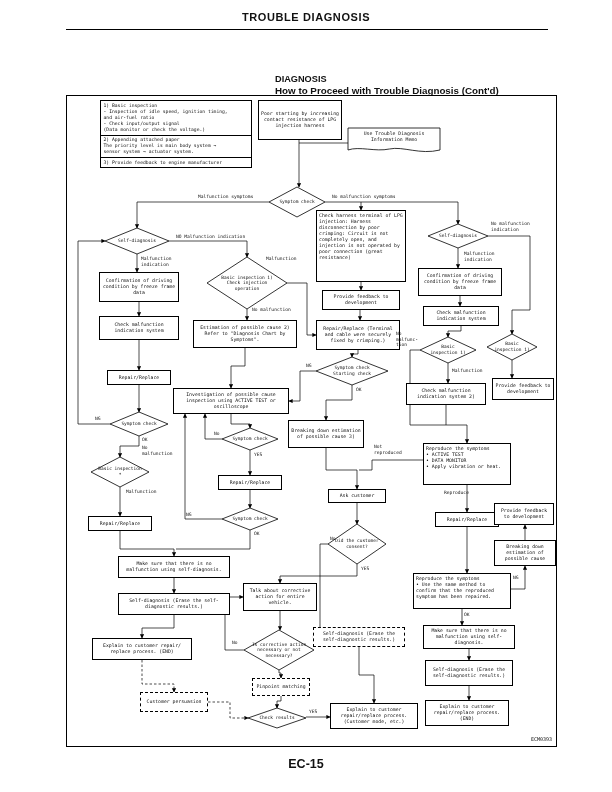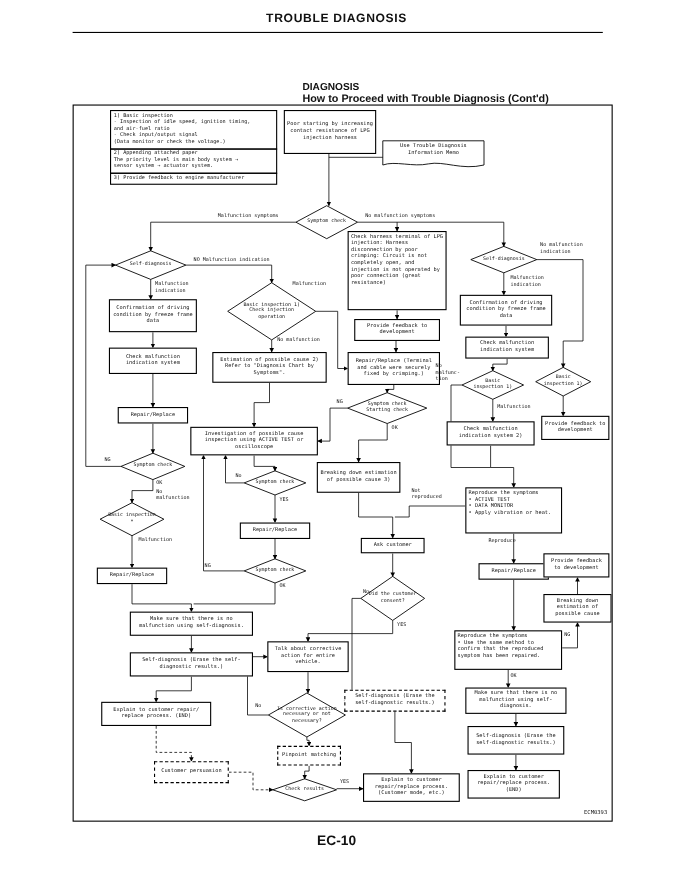--- a/index.html
+++ b/index.html
@@ -223,14 +223,14 @@
   and air-fuel ratio
 - Check input/output signal
   (Data monitor or check the voltage.)</div>
       <div class="legend-sec">2) Appending attached paper
 The priority level is main body system →
 sensor system → actuator system.</div>
       <div class="legend-sec">3) Provide feedback to engine manufacturer</div>
     </div>
 
   <div class="fig-code">ECM0393</div>
-  <div class="pg-num">EC-10</div>
+  <div class="pg-num">EC-15</div>
 </div>
 
 </body></html>

